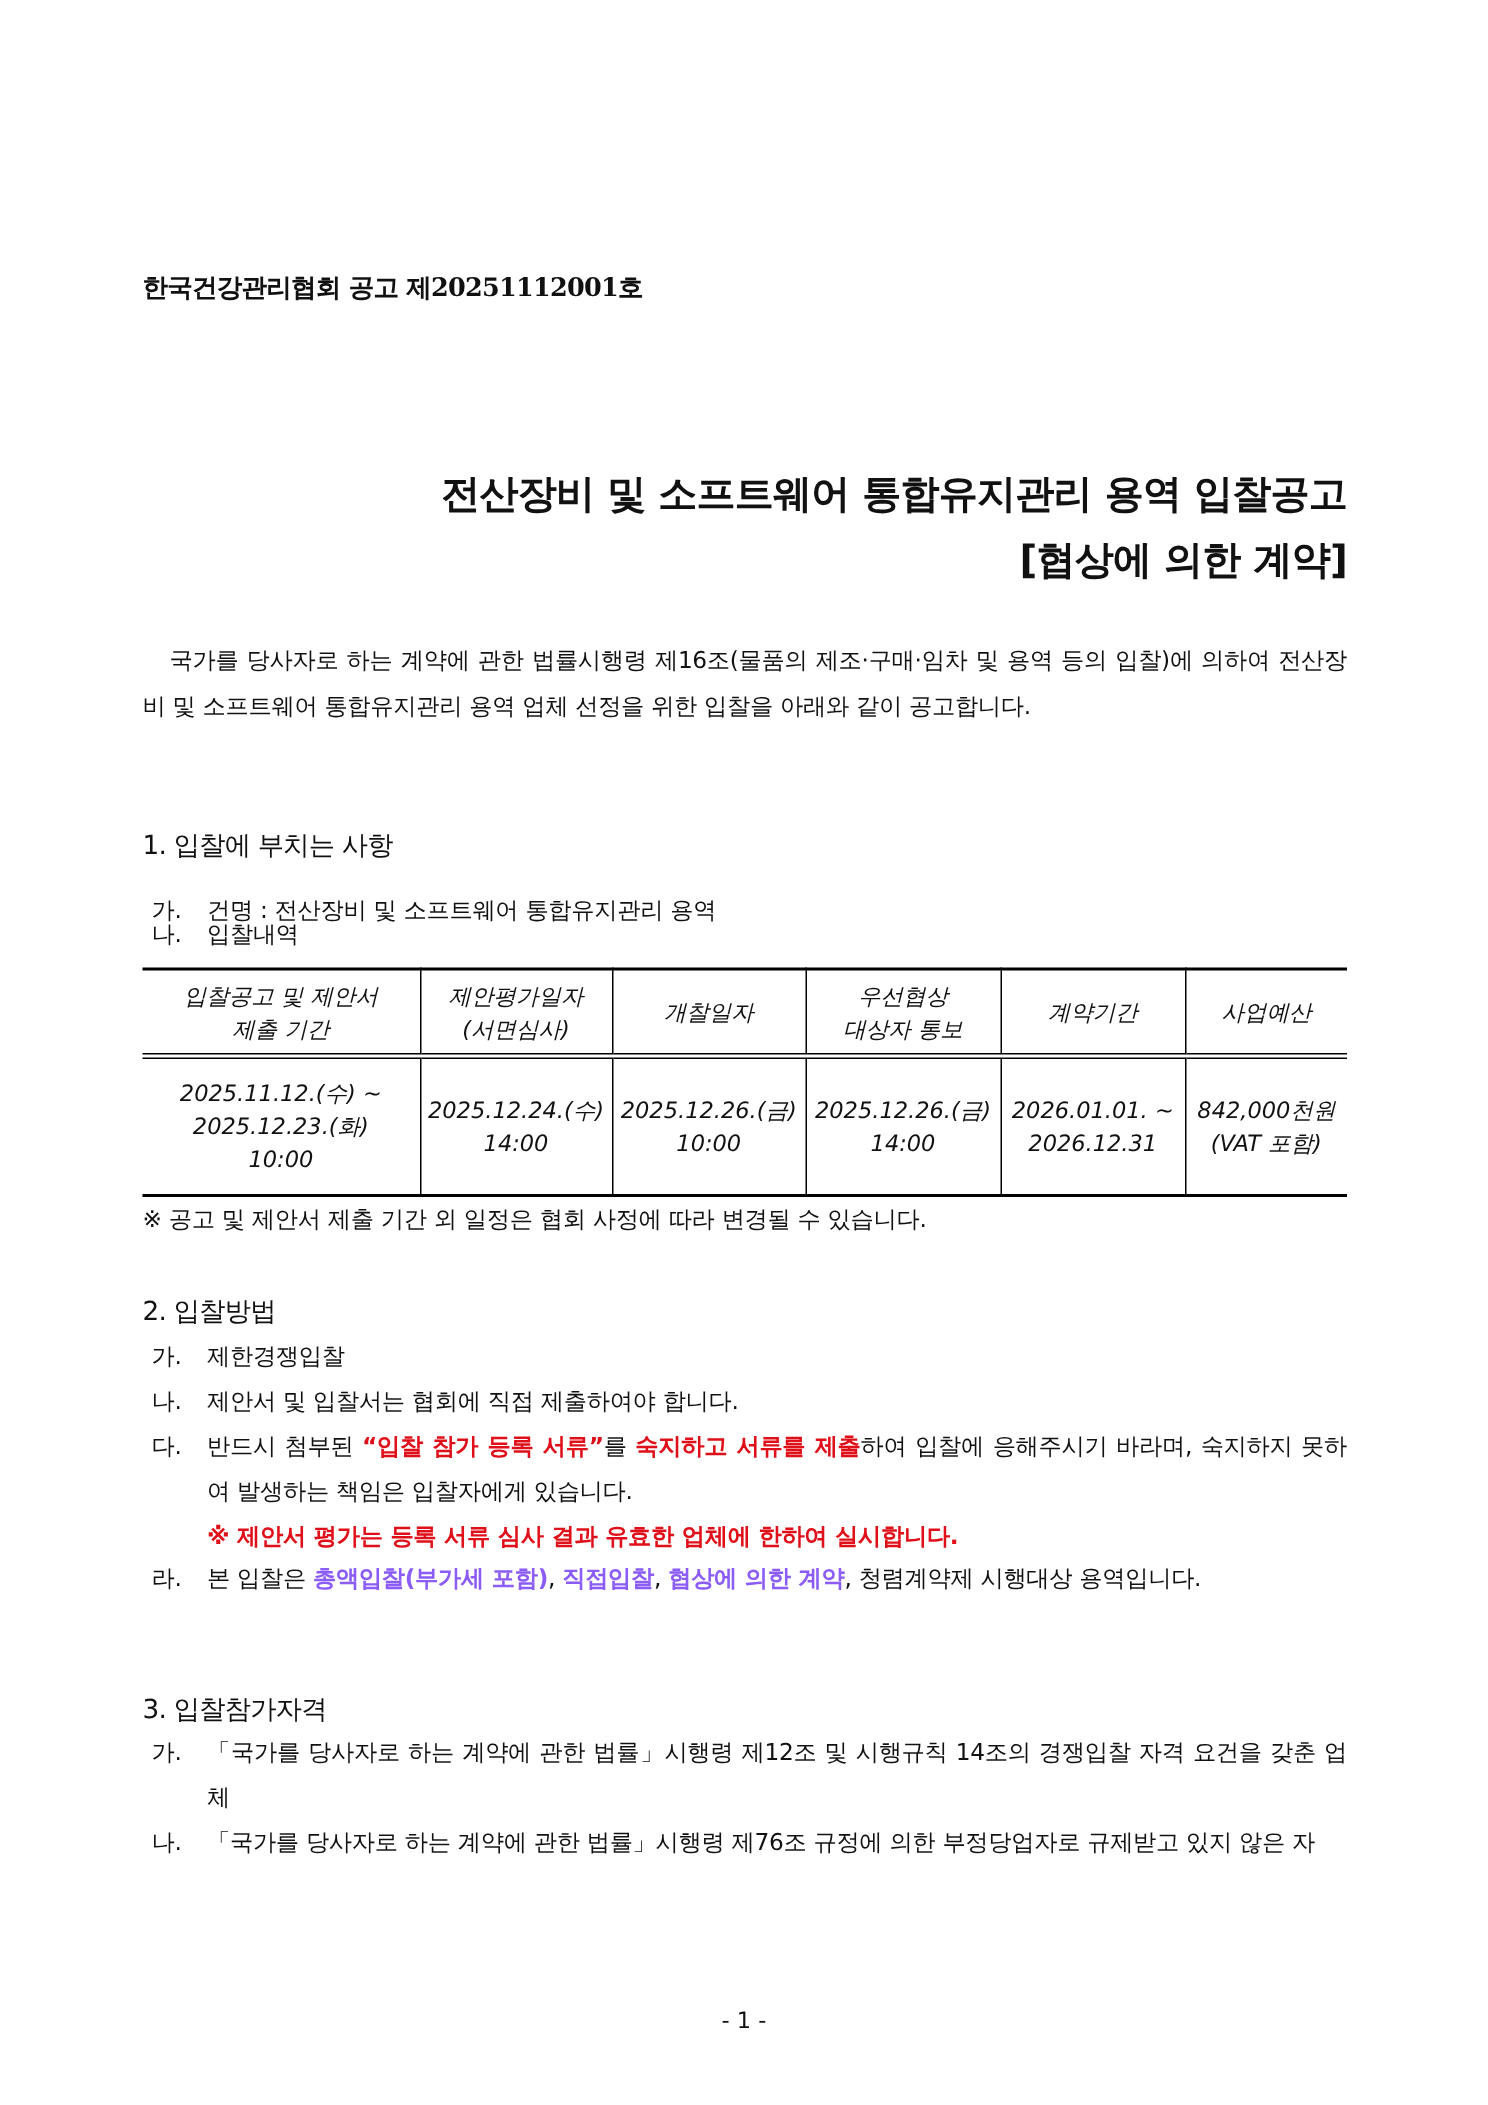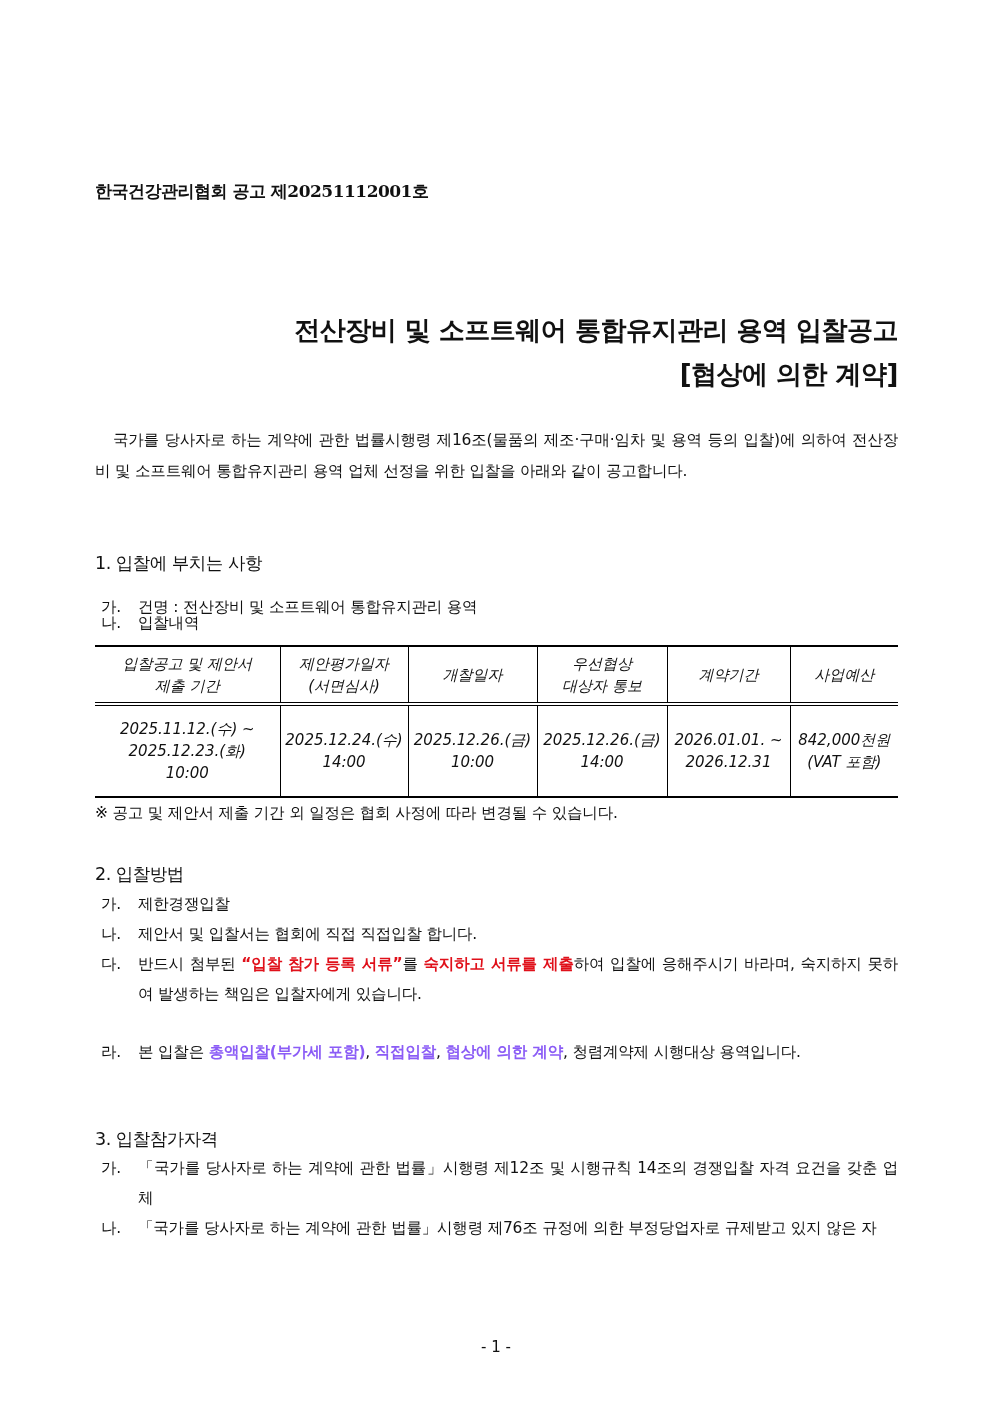--- a/index.html
+++ b/index.html
@@ -133,27 +133,28 @@
     </tbody>
   </table>
 
   <div class="note">※ 공고 및 제안서 제출 기간 외 일정은 협회 사정에 따라 변경될 수 있습니다.</div>
 
   <div class="section-head" style="top:862px;">2. 입찰방법</div>
   <div class="item" style="top:889px;">
     <span class="mark">가.</span><span>제한경쟁입찰</span>
   </div>
   <div class="item" style="top:919px;">
-    <span class="mark">나.</span><span>제안서 및 입찰서는 협회에 직접 직접입찰 합니다.</span>
+    <span class="mark">나.</span><span>제안서 및 입찰서는 협회에 직접 제출하여야 합니다.</span>
   </div>
   <div class="item" style="top:949px;">
     <span class="mark" style="position:absolute;left:0;">다.</span>
     <span class="cont" style="text-align:justify;">
       <span>반드시 첨부된 </span><span class="red">“입찰 참가 등록 서류”</span><span>를 </span><span class="red">숙지하고 서류를 제출</span><span>하여 입찰에 응해주시기 바라며, 숙지하지 못하여 발생하는 책임은 입찰자에게 있습니다.</span>
     </span>
+    <span class="cont red">※ 제안서 평가는 등록 서류 심사 결과 유효한 업체에 한하여 실시합니다.</span>
   </div>
   <div class="item" style="top:1037px;">
     <span class="mark" style="position:absolute;left:0;">라.</span>
     <span class="cont" style="text-align:justify;">
       <span>본 입찰은 </span><span class="blue">총액입찰(부가세 포함)</span><span>, </span><span class="blue">직접입찰</span><span>, </span><span class="blue">협상에 의한 계약</span><span>, 청렴계약제 시행대상 용역입니다.</span>
     </span>
   </div>
 
   <div class="section-head" style="top:1127px;">3. 입찰참가자격</div>
   <div class="item" style="top:1153px;">

